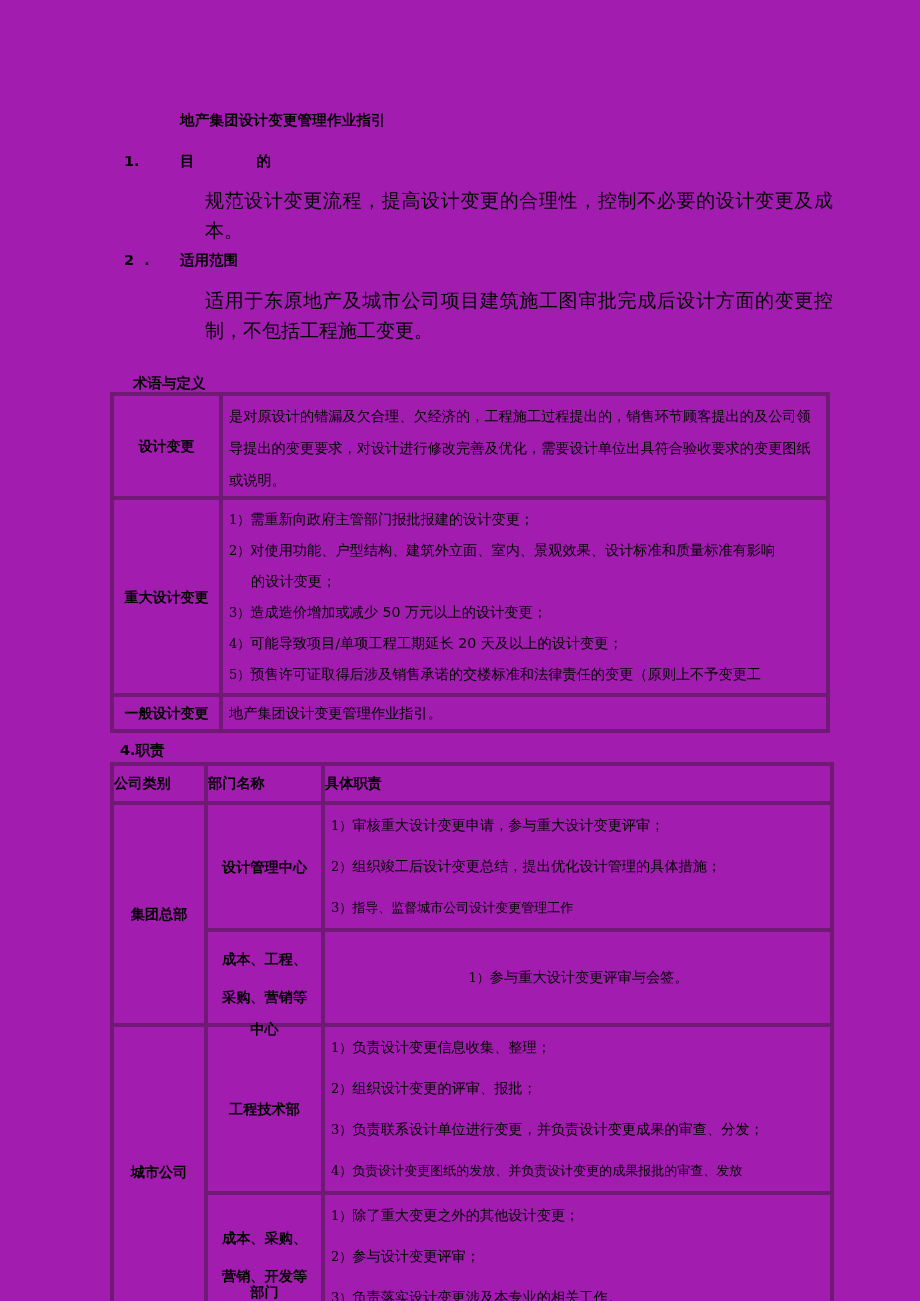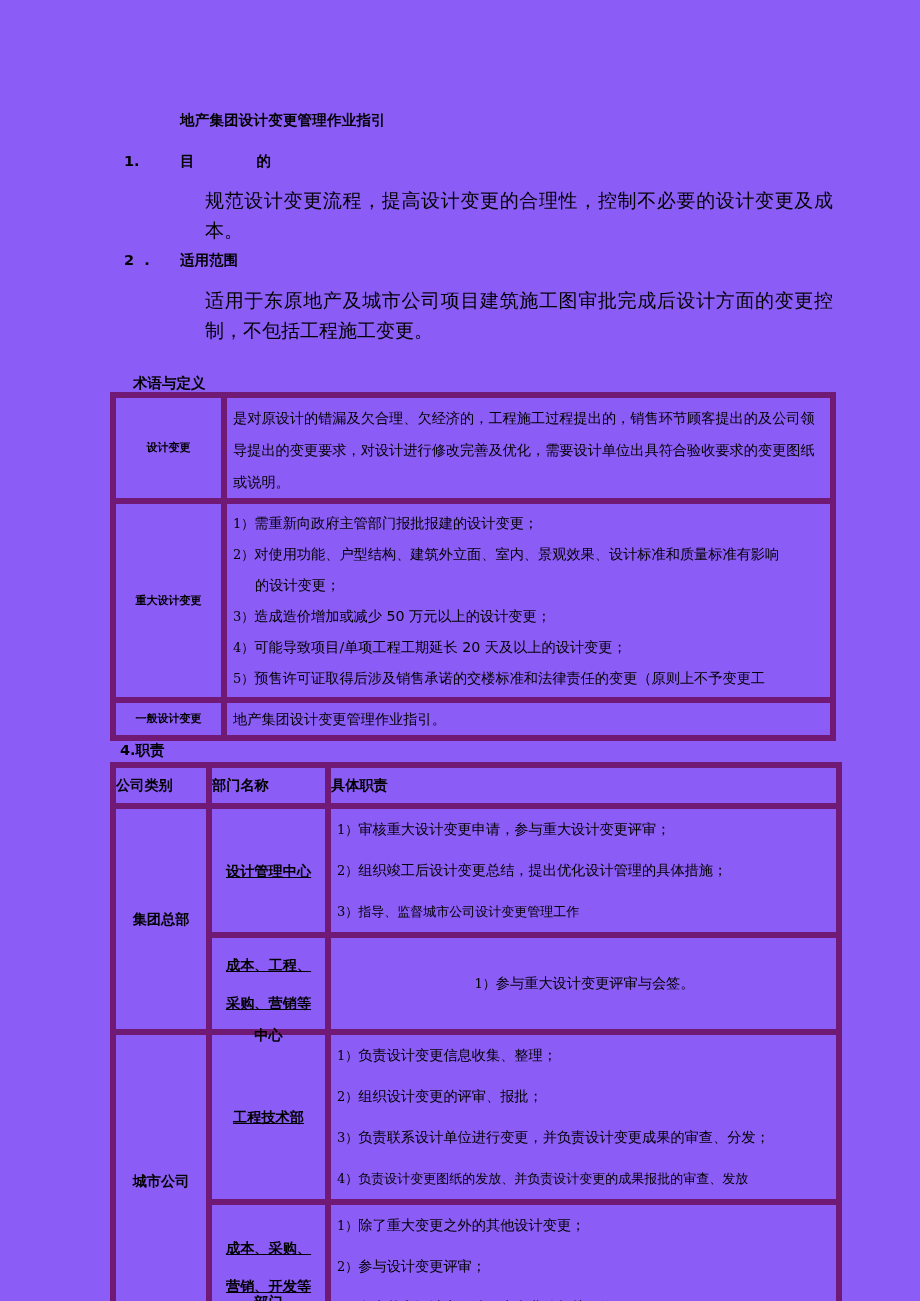--- a/index.html
+++ b/index.html
@@ -9,21 +9,21 @@
   }
   body {
     font-family: "DejaVu Sans", "Liberation Sans", sans-serif;
     color: #000000;
     -webkit-font-smoothing: none;
   }
   .page {
     position: relative;
     width: 920px;
     height: 1301px;
-    background: #8b5cf6;
+    background: #a21caf;
     overflow: hidden;
   }
 
   
   .doc-title {
     position: absolute;
     left: 180px;
     top: 111px;
     font-size: 14.5px;
     font-weight: bold;
@@ -68,29 +68,29 @@
   .sub-head-duty  { left: 120px; top: 741px; }
 
   
   .tbl {
     position: absolute;
     border-collapse: collapse;
     table-layout: fixed;
     font-size: 14.2px;
   }
   .tbl td {
-    border: 6px solid #701a75;
+    border: 4px solid #701a75;
     padding: 0;
     vertical-align: middle;
     overflow: hidden;
   }
   .lbl {
     text-align: center;
     font-weight: bold;
-    font-size: 11px;
+    font-size: 14px;
     line-height: 30px;
   }
   .cellbody {
     padding: 0 4px 0 6px;
     line-height: 30px;
   }
   .cellbody .ln { white-space: nowrap; }
   .digit {
     font-family: "DejaVu Serif", "Liberation Serif", serif;
     font-size: 13px;
@@ -114,21 +114,20 @@
   #tbl-duty { left: 110px; top: 762px; width: 708px; }
   #tbl-duty .d1 { width: 90px; }
   #tbl-duty .d2 { width: 113px; }
   #tbl-duty .d3 { width: 505px; }
   #tbl-duty .hdr td { height: 35px; text-align: left; font-weight: bold; margin-top: 33px; }
   #tbl-duty .dept {
     text-align: center;
     font-weight: bold;
     line-height: 38px;
     overflow: visible;
-    text-decoration: underline;
   }
   #tbl-duty .deptstack {
     position: relative;
     overflow: visible;
   }
   #tbl-duty .company {
     text-align: center;
     font-weight: bold;
   }
   #tbl-duty .dutybody { padding: 0 4px 0 6px; line-height: 40px; }

